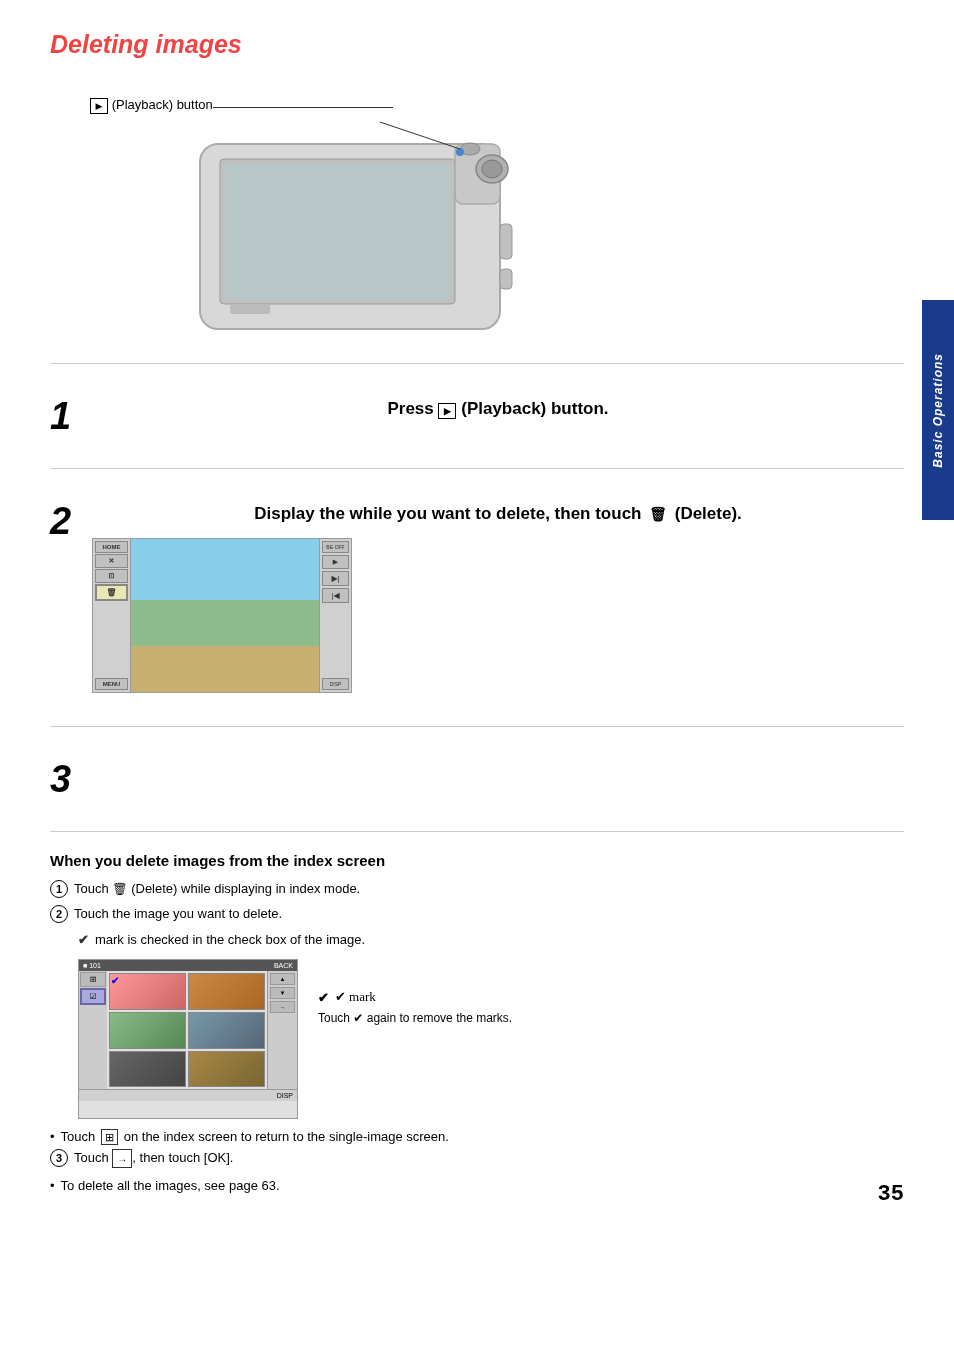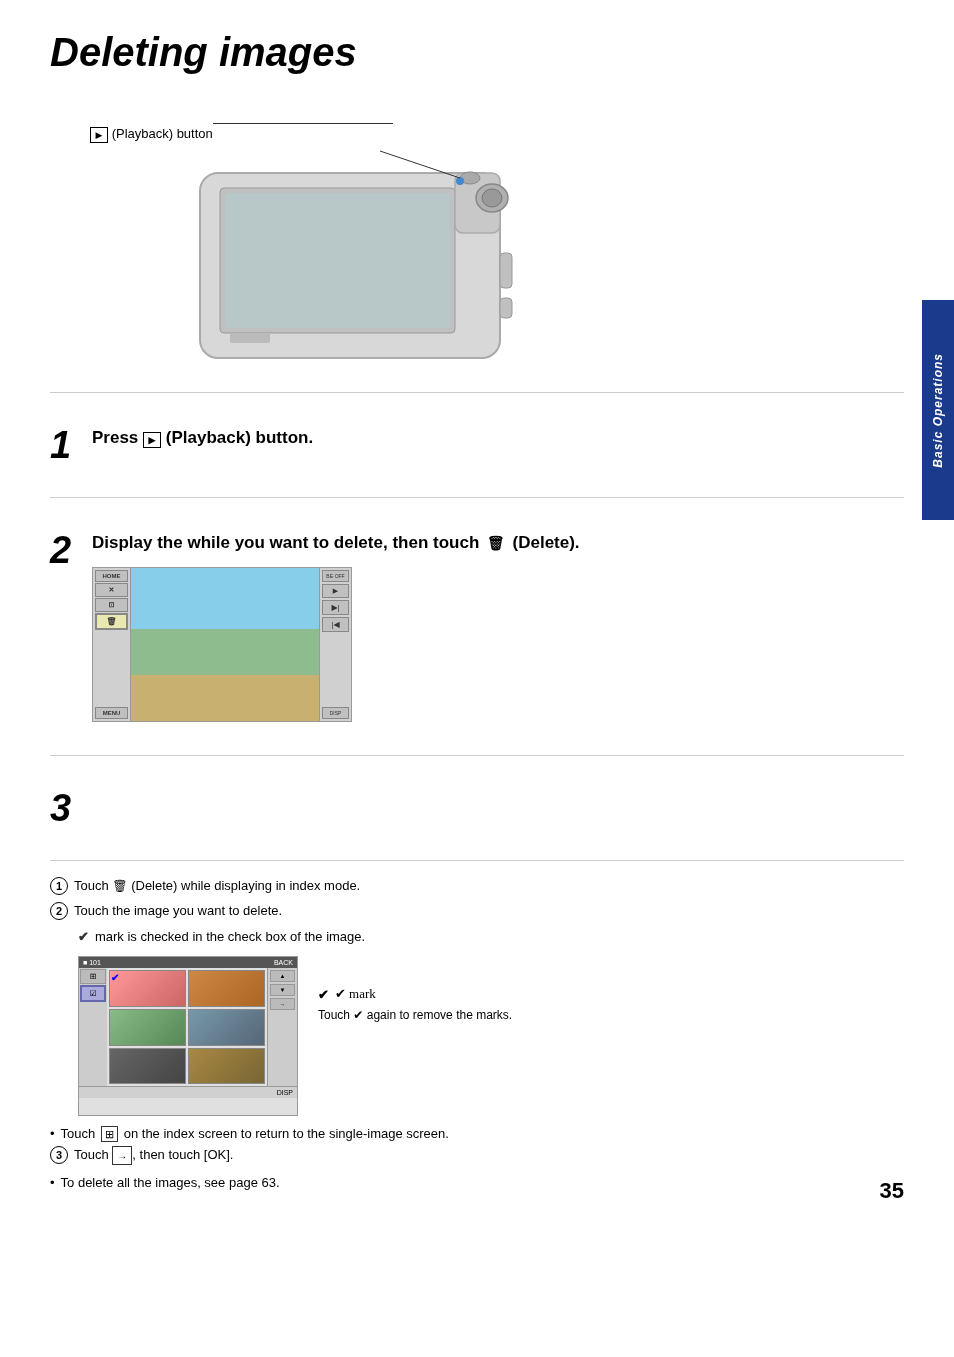--- a/index.html
+++ b/index.html
@@ -35,23 +35,23 @@
       font-style: italic;
       font-weight: bold;
       writing-mode: vertical-rl;
       transform: rotate(180deg);
       white-space: nowrap;
       letter-spacing: 1px;
     }
 
     
     .page-title {
-      font-size: 40px;
+      font-size: 25px;
       font-weight: 900;
-      color: #000000;
+      color: #ef4444;
       margin-bottom: 30px;
       font-style: italic;
     }
 
     
     .camera-area {
       margin-left: 80px;
       margin-top: -10px;
     }
 
@@ -80,20 +80,21 @@
     }
 
     .step-content {
       flex: 1;
     }
 
     .step-text {
       font-size: 17px;
       font-weight: bold;
       line-height: 1.4;
+      text-align: center;
     }
 
     
     .step-3-text {
       font-size: 19px;
       font-weight: bold;
     }
 
     
     .screen-mockup {
@@ -319,20 +320,21 @@
       padding-top: 30px;
     }
 
     
     .page-number {
       position: absolute;
       bottom: 30px;
       right: 50px;
       font-size: 22px;
       font-weight: 900;
+      font-family: Liberation Mono, monospace;
     }
 
     
     .playback-icon {
       display: inline-flex;
       align-items: center;
       justify-content: center;
       border: 1.5px solid #000;
       width: 18px;
       height: 16px;
@@ -347,21 +349,21 @@
     }
 
     .label-line-area {
       display: flex;
       align-items: flex-start;
       gap: 0;
     }
 
     .label-part {
       font-size: 13px;
-      margin-top: 21px;
+      margin-top: 8px;
     }
 
     .line-to-camera {
       border-top: 1px solid #333;
       width: 180px;
       margin-top: 18px;
     }
   </style>
 </head>
 <body>
@@ -458,20 +460,21 @@
       </div>
     </div>
   </div>
 
   <hr class="divider">
   <div class="step">
     <div class="step-number">3</div>
   </div>
   <hr class="divider">
 
+  <div class="subsection-title">When you delete images from the index screen</div>
 
   <div class="sub-item">
     <span class="circle-num">1</span>
     <span>
       Touch <span style="font-size:12px;">🗑</span> (Delete) while displaying in index mode.
     </span>
   </div>
 
   <div class="sub-item">
     <span class="circle-num">2</span>

